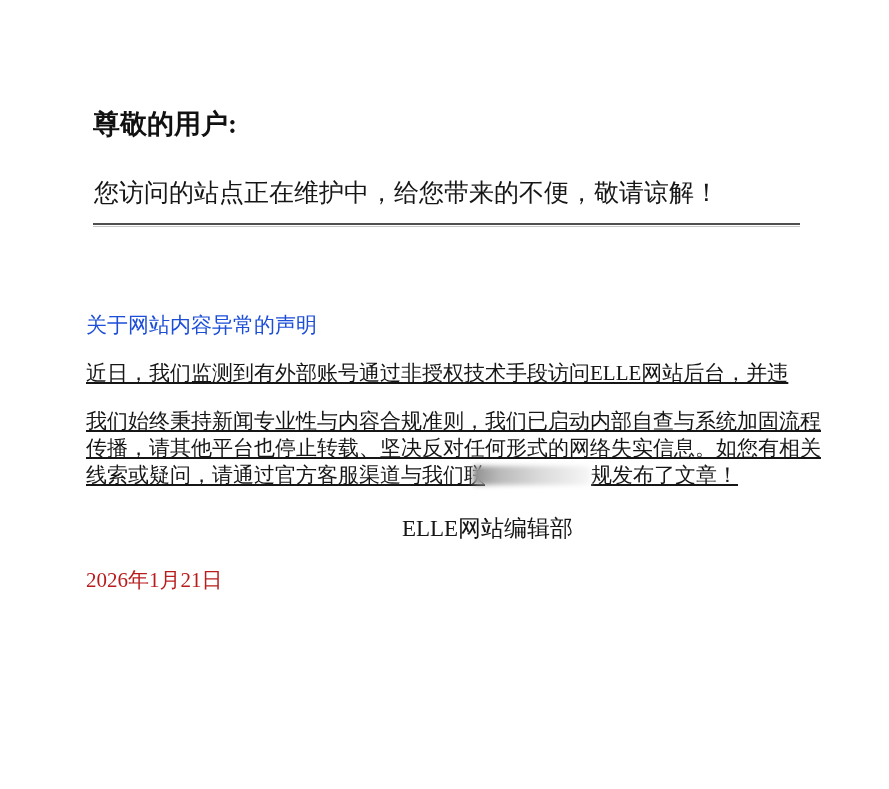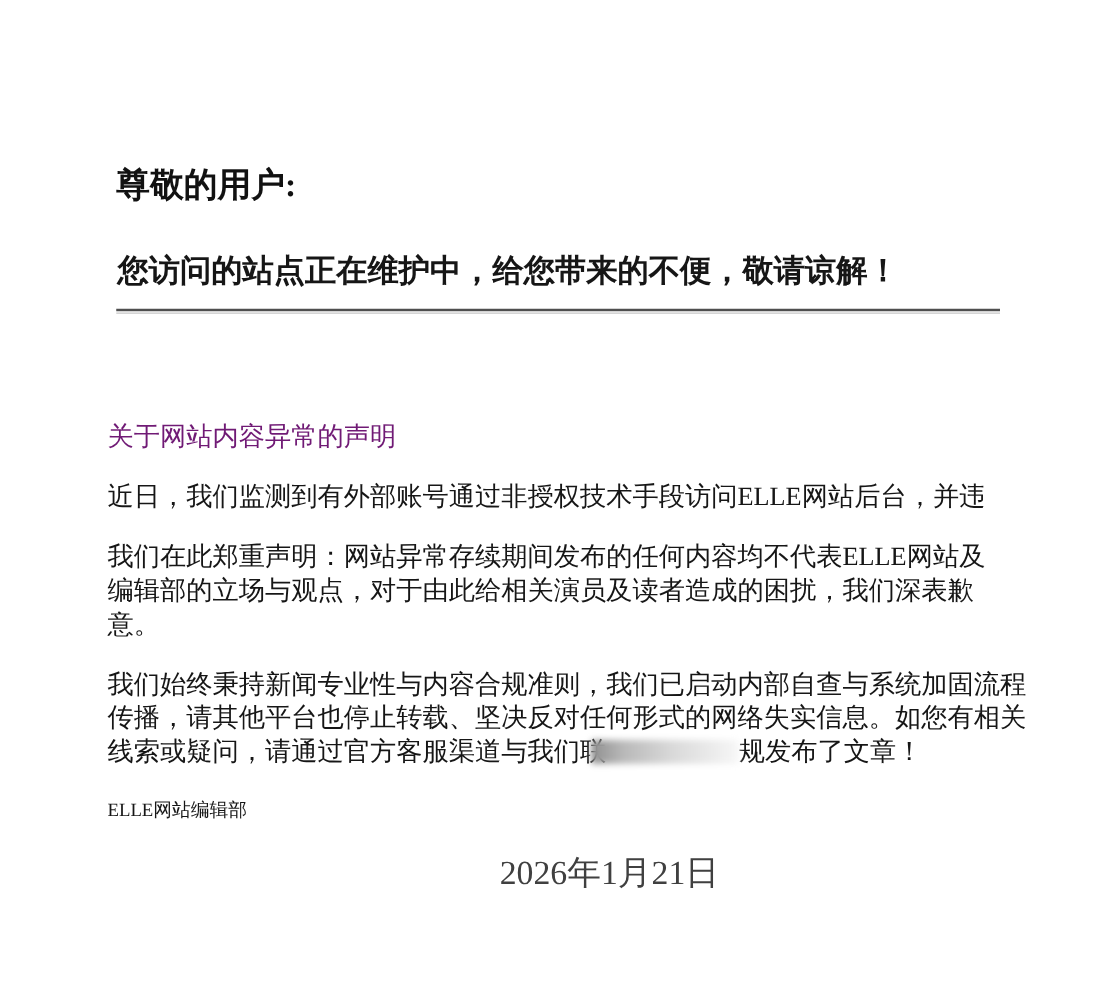--- a/index.html
+++ b/index.html
@@ -13,106 +13,101 @@
     overflow: hidden;
     font-family: "Liberation Serif", "DejaVu Serif", serif;
     color: #1a1a1a;
   }
   .page {
     box-sizing: border-box;
     width: 889px;
     height: 687px;
     padding: 106px 0 0 86px;
     background: #ffffff;
-    margin-top: 24px;
   }
   .greeting {
     font-size: 27px;
     font-weight: 700;
     color: #111111;
     margin: 0 0 0 7px;
     white-space: nowrap;
   }
   .notice {
     font-size: 25px;
-    font-weight: 700;
+    font-weight: 400;
     color: #161616;
     margin: 34px 0 0 8px;
     white-space: nowrap;
   }
   .rule {
     width: 707px;
     height: 1px;
     margin: 14px 0 0 7px;
     border: none;
     border-top: 2px solid #4f4f4f;
     border-bottom: 1px solid #c8c8c8;
     background: transparent;
   }
   .statement-title {
     font-size: 21px;
-    color: #701a75;
+    color: #1d4ed8;
     margin: 84px 0 0 0;
     white-space: nowrap;
   }
   .para {
     margin: 21px 0 0 0;
     font-size: 21px;
     line-height: 27px;
     color: #161616;
+    text-decoration: underline;
   }
   .para .line {
     white-space: nowrap;
   }
   .censored {
     display: inline-block;
     width: 118px;
     height: 19px;
     margin-left: -12px;
     vertical-align: -3px;
     border-radius: 2px;
     background: linear-gradient(90deg, #8f8f8f 0%, #b9b9b9 22%, #d9d9d9 55%, #ededed 85%, #f7f7f7 100%);
     filter: blur(2.5px);
   }
   .signature {
     margin: 24px 0 0 0;
-    font-size: 15px;
+    font-size: 23px;
     color: #161616;
     white-space: nowrap;
+    text-align: center;
   }
   .date {
     margin: 22px 0 0 0;
-    font-size: 27px;
-    color: #404040;
+    font-size: 21px;
+    color: #b91c1c;
     white-space: nowrap;
-    text-align: center;
   }
 </style>
 </head>
 <body>
 
 <div class="page">
 
   <div class="greeting">尊敬的用户:</div>
 
   <div class="notice">您访问的站点正在维护中，给您带来的不便，敬请谅解！</div>
 
   <hr class="rule">
 
   <div class="statement-title">关于网站内容异常的声明</div>
 
   <div class="para">
     <div class="line">近日，我们监测到有外部账号通过非授权技术手段访问ELLE网站后台，并违</div>
   </div>
 
-  <div class="para">
-    <div class="line">我们在此郑重声明：网站异常存续期间发布的任何内容均不代表ELLE网站及</div>
-    <div class="line">编辑部的立场与观点，对于由此给相关演员及读者造成的困扰，我们深表歉</div>
-    <div class="line">意。</div>
-  </div>
 
   <div class="para">
     <div class="line">我们始终秉持新闻专业性与内容合规准则，我们已启动内部自查与系统加固流程</div>
     <div class="line">传播，请其他平台也停止转载、坚决反对任何形式的网络失实信息。如您有相关</div>
     <div class="line"><span>线索或疑问，请通过官方客服渠道与我们联</span><span class="censored"></span><span>规发布了文章！</span></div>
   </div>
 
   <div class="signature">ELLE网站编辑部</div>
 
   <div class="date">2026年1月21日</div>

